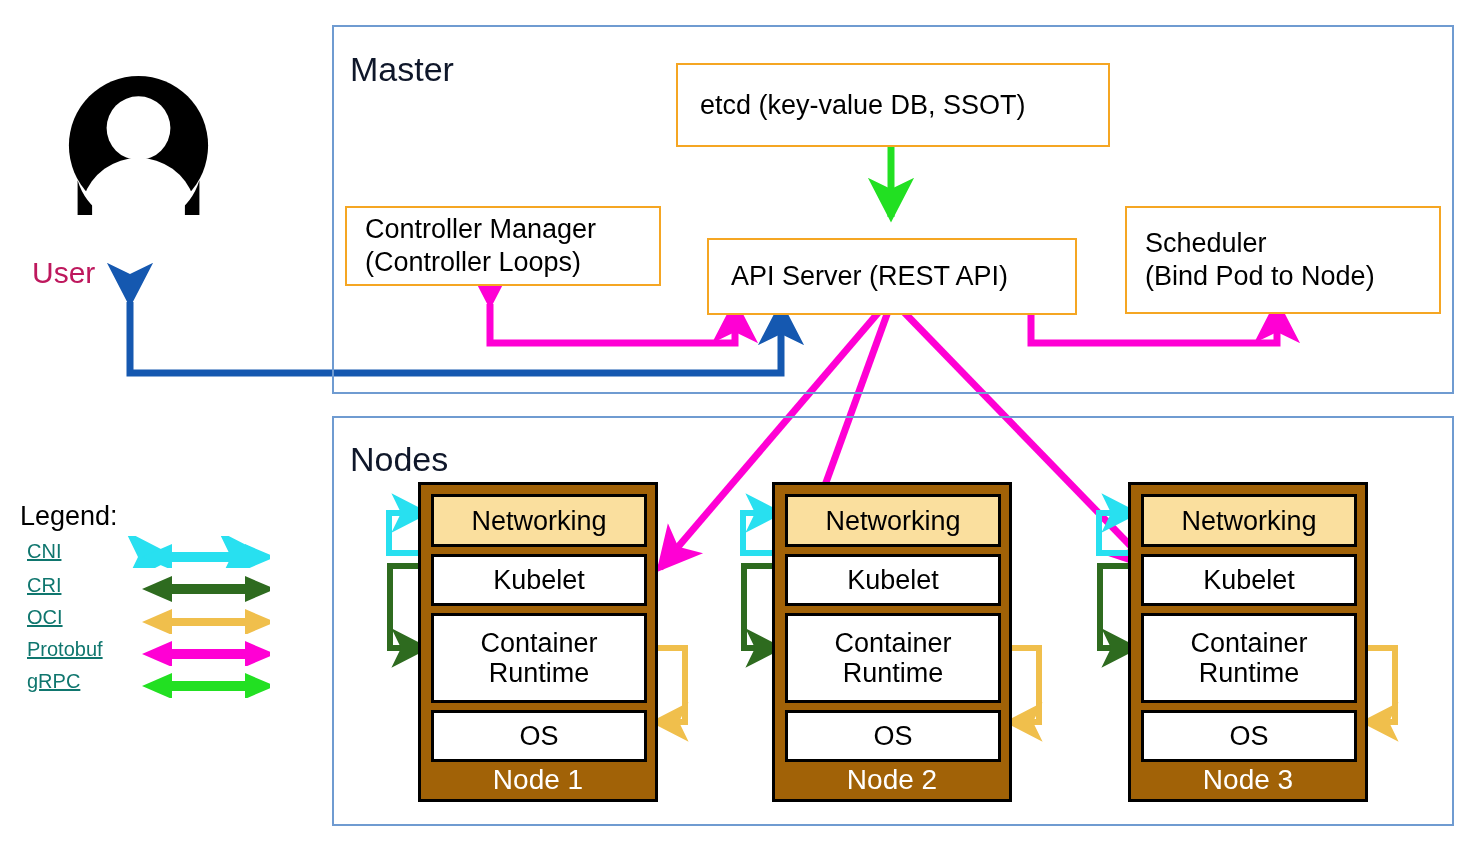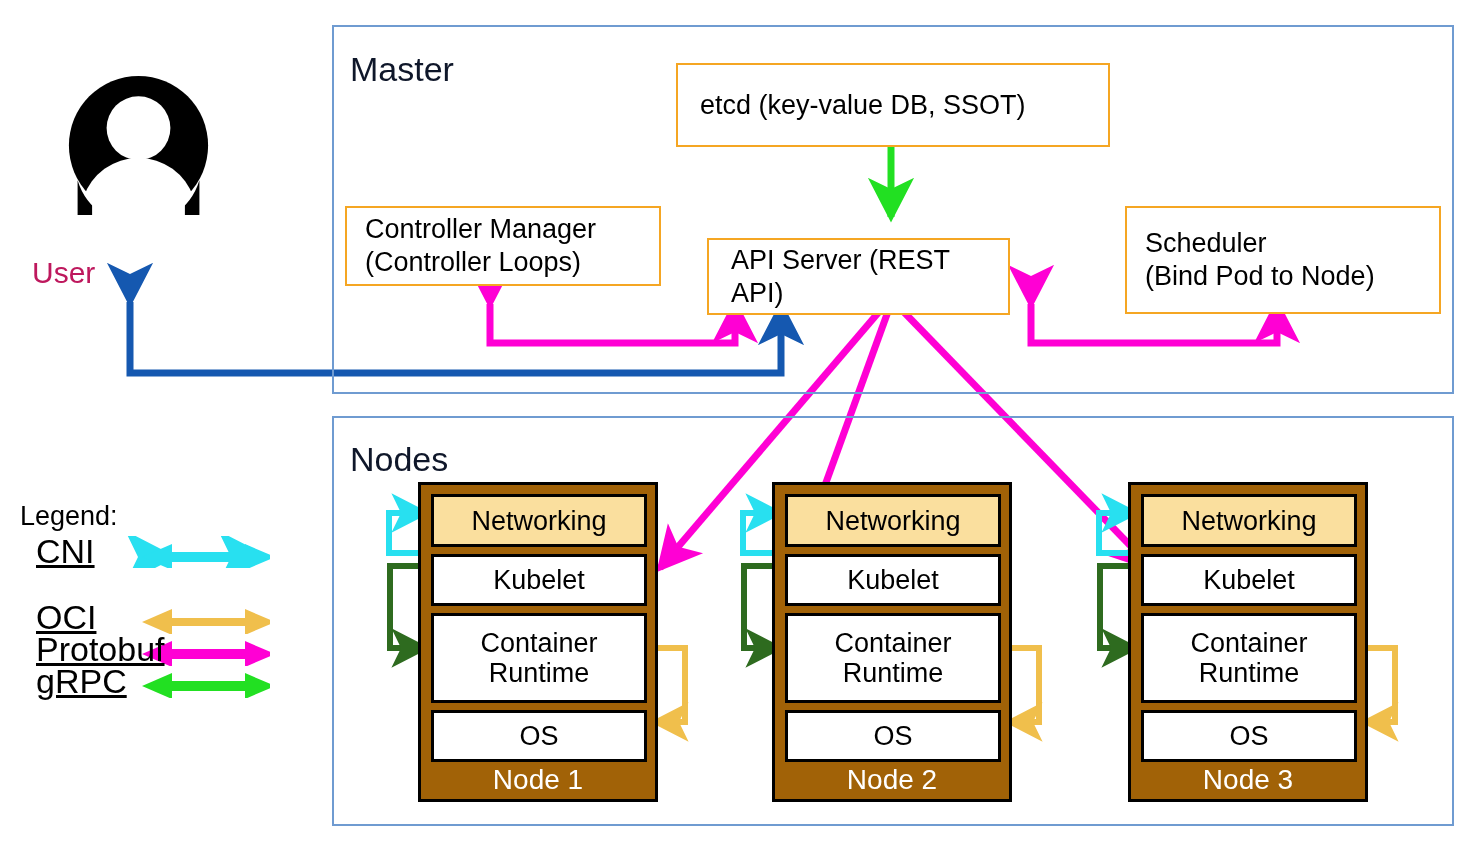--- a/index.html
+++ b/index.html
@@ -15,21 +15,21 @@
   .panel-title{position:absolute;font-size:34px;line-height:34px;color:#0f172a;white-space:nowrap;}
   #master-title{left:350px;top:52px;}
   #nodes-title{left:350px;top:442px;}
 
   
   .mbox{position:absolute;border:2px solid #f5a623;background:#ffffff;box-sizing:border-box;
         display:flex;align-items:center;padding-left:18px;margin-top:16px;}
   .mbox .mtext{font-size:27px;line-height:33px;white-space:pre-line;color:#000;}
   #etcd-box{left:676px;top:47px;width:434px;height:84px;}
   #controller-manager-box{left:345px;top:190px;width:316px;height:80px;}
-  #api-server-box{left:707px;top:222px;width:303px;height:77px;}
+  #api-server-box{left:707px;top:222px;width:370px;height:77px;}
   #scheduler-box{left:1125px;top:190px;width:316px;height:108px;}
   #etcd-box .mtext,#api-server-box .mtext{padding-left:4px;}
 
   
   #user-avatar{position:absolute;left:66px;top:73px;width:145px;height:145px;}
   #user-label{position:absolute;left:0px;top:256px;width:277px;text-align:left;
               font-size:30px;line-height:34px;color:#be185d;margin-left:32px;}
 
   
   .node{position:absolute;background:#a16207;border:3px solid #000;box-sizing:border-box;
@@ -43,22 +43,22 @@
   .slot-networking{top:9px;height:53px;background:#fadf9e !important;}
   .slot-kubelet{top:69px;height:52px;}
   .slot-runtime{top:128px;height:90px;}
   .slot-os{top:225px;height:52px;}
   .node-label{position:absolute;left:0;right:0;top:284px;text-align:center;
               font-size:28px;line-height:22px;color:#ffffff;}
 
   
   #legend-title{position:absolute;left:20px;top:501px;font-size:27px;line-height:30px;color:#000;text-align:right;}
   .legend-row{position:absolute;left:20px;width:250px;height:32px;}
-  .legend-label{position:absolute;left:16px;top:0;font-size:34px;line-height:30px;
-                color:#000000;text-decoration:underline;white-space:nowrap;}
+  .legend-label{position:absolute;left:7px;top:0;font-size:20px;line-height:30px;
+                color:#0f766e;text-decoration:underline;white-space:nowrap;}
   #legend-row-cni{top:536px;}
   #legend-row-cri{top:570px;}
   #legend-row-oci{top:602px;}
   #legend-row-protobuf{top:634px;}
   #legend-row-grpc{top:666px;}
   #legend-row-json{top:698px;}
 </style>
 </head>
 <body>
 
@@ -231,20 +231,28 @@
     <span class="legend-label">CNI</span>
     <svg width="250" height="32">
       <line x1="150" y1="21" x2="243" y2="21" stroke="#28e0f0" stroke-width="8" marker-start="url(#mk-cyan)" marker-end="url(#mk-cyan)"></line>
       <defs></defs>
       <polygon points="122,21 152,8 152,34" fill="#28e0f0"></polygon>
       <polygon points="255,21 225,8 225,34" fill="#28e0f0"></polygon>
       <rect x="145" y="16" width="88" height="10" fill="#28e0f0"></rect>
     </svg>
   </div>
 
+  <div id="legend-row-cri" class="legend-row">
+    <span class="legend-label">CRI</span>
+    <svg width="250" height="32">
+      <polygon points="122,19 152,6 152,32" fill="#2e6b1f"></polygon>
+      <polygon points="255,19 225,6 225,32" fill="#2e6b1f"></polygon>
+      <rect x="145" y="14" width="88" height="10" fill="#2e6b1f"></rect>
+    </svg>
+  </div>
 
   <div id="legend-row-oci" class="legend-row">
     <span class="legend-label">OCI</span>
     <svg width="250" height="32">
       <polygon points="122,20 152,7 152,33" fill="#f0bf4c"></polygon>
       <polygon points="255,20 225,7 225,33" fill="#f0bf4c"></polygon>
       <rect x="145" y="16" width="88" height="8" fill="#f0bf4c"></rect>
     </svg>
   </div>
 

